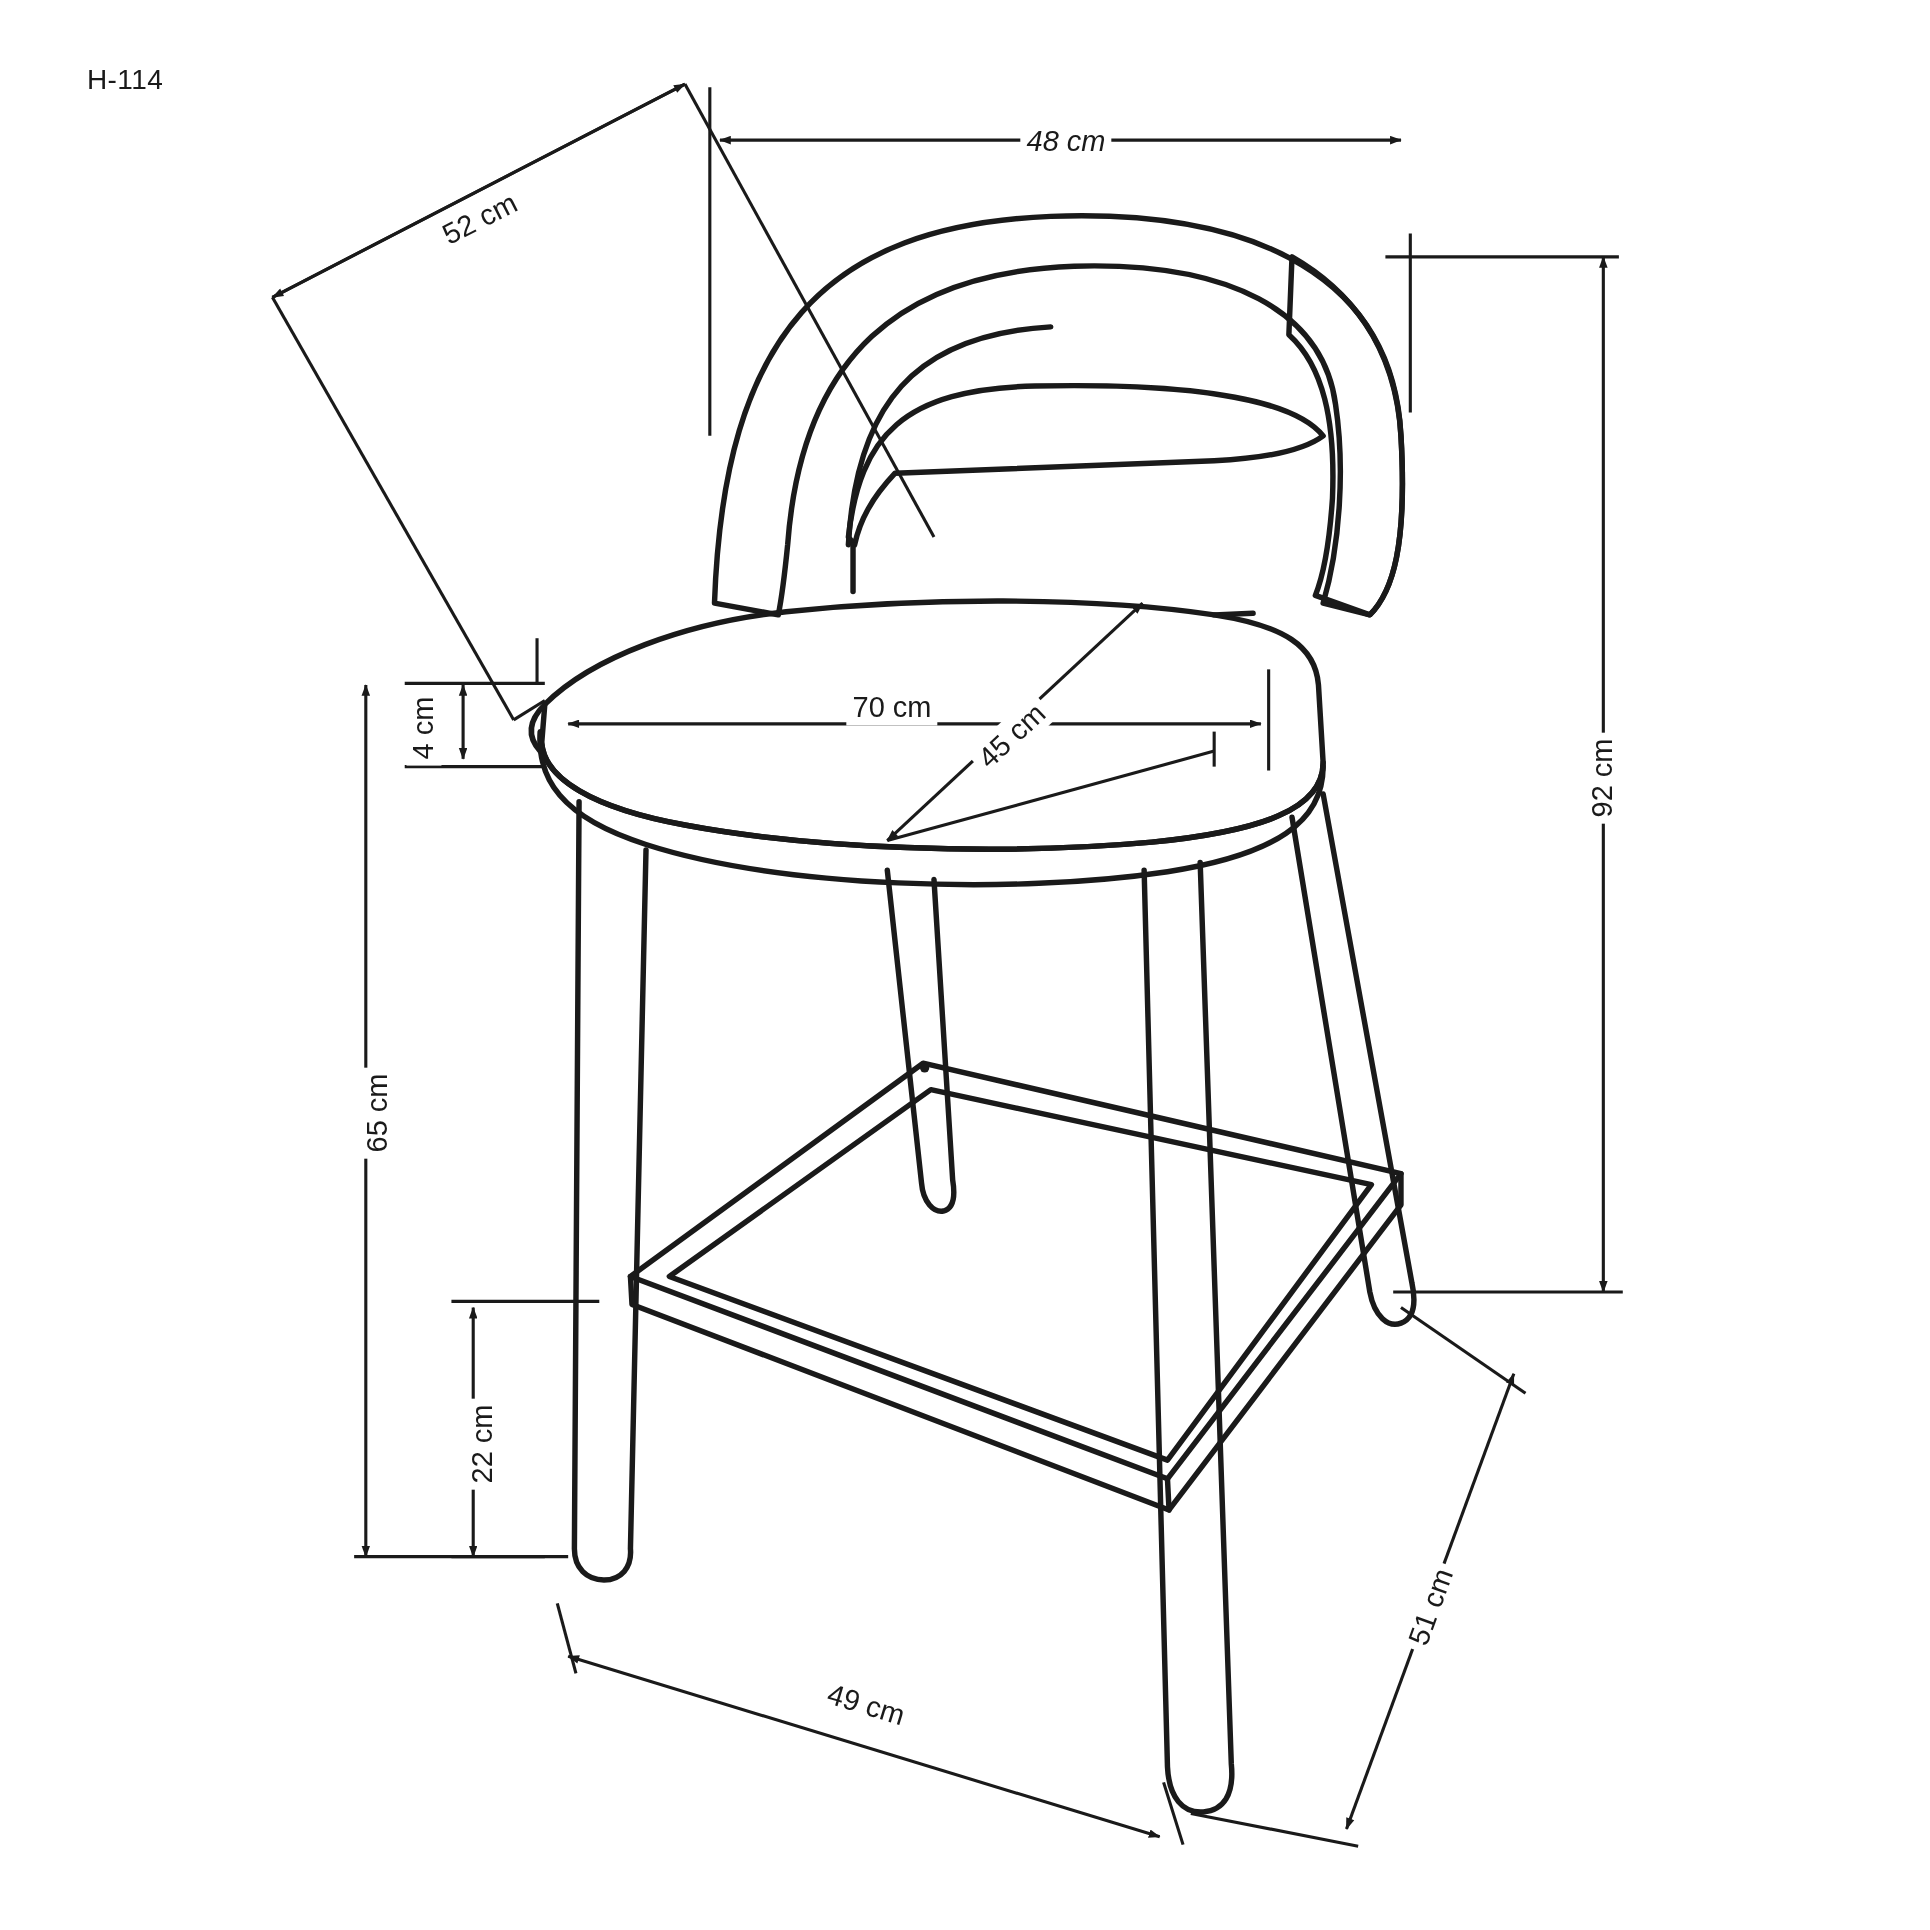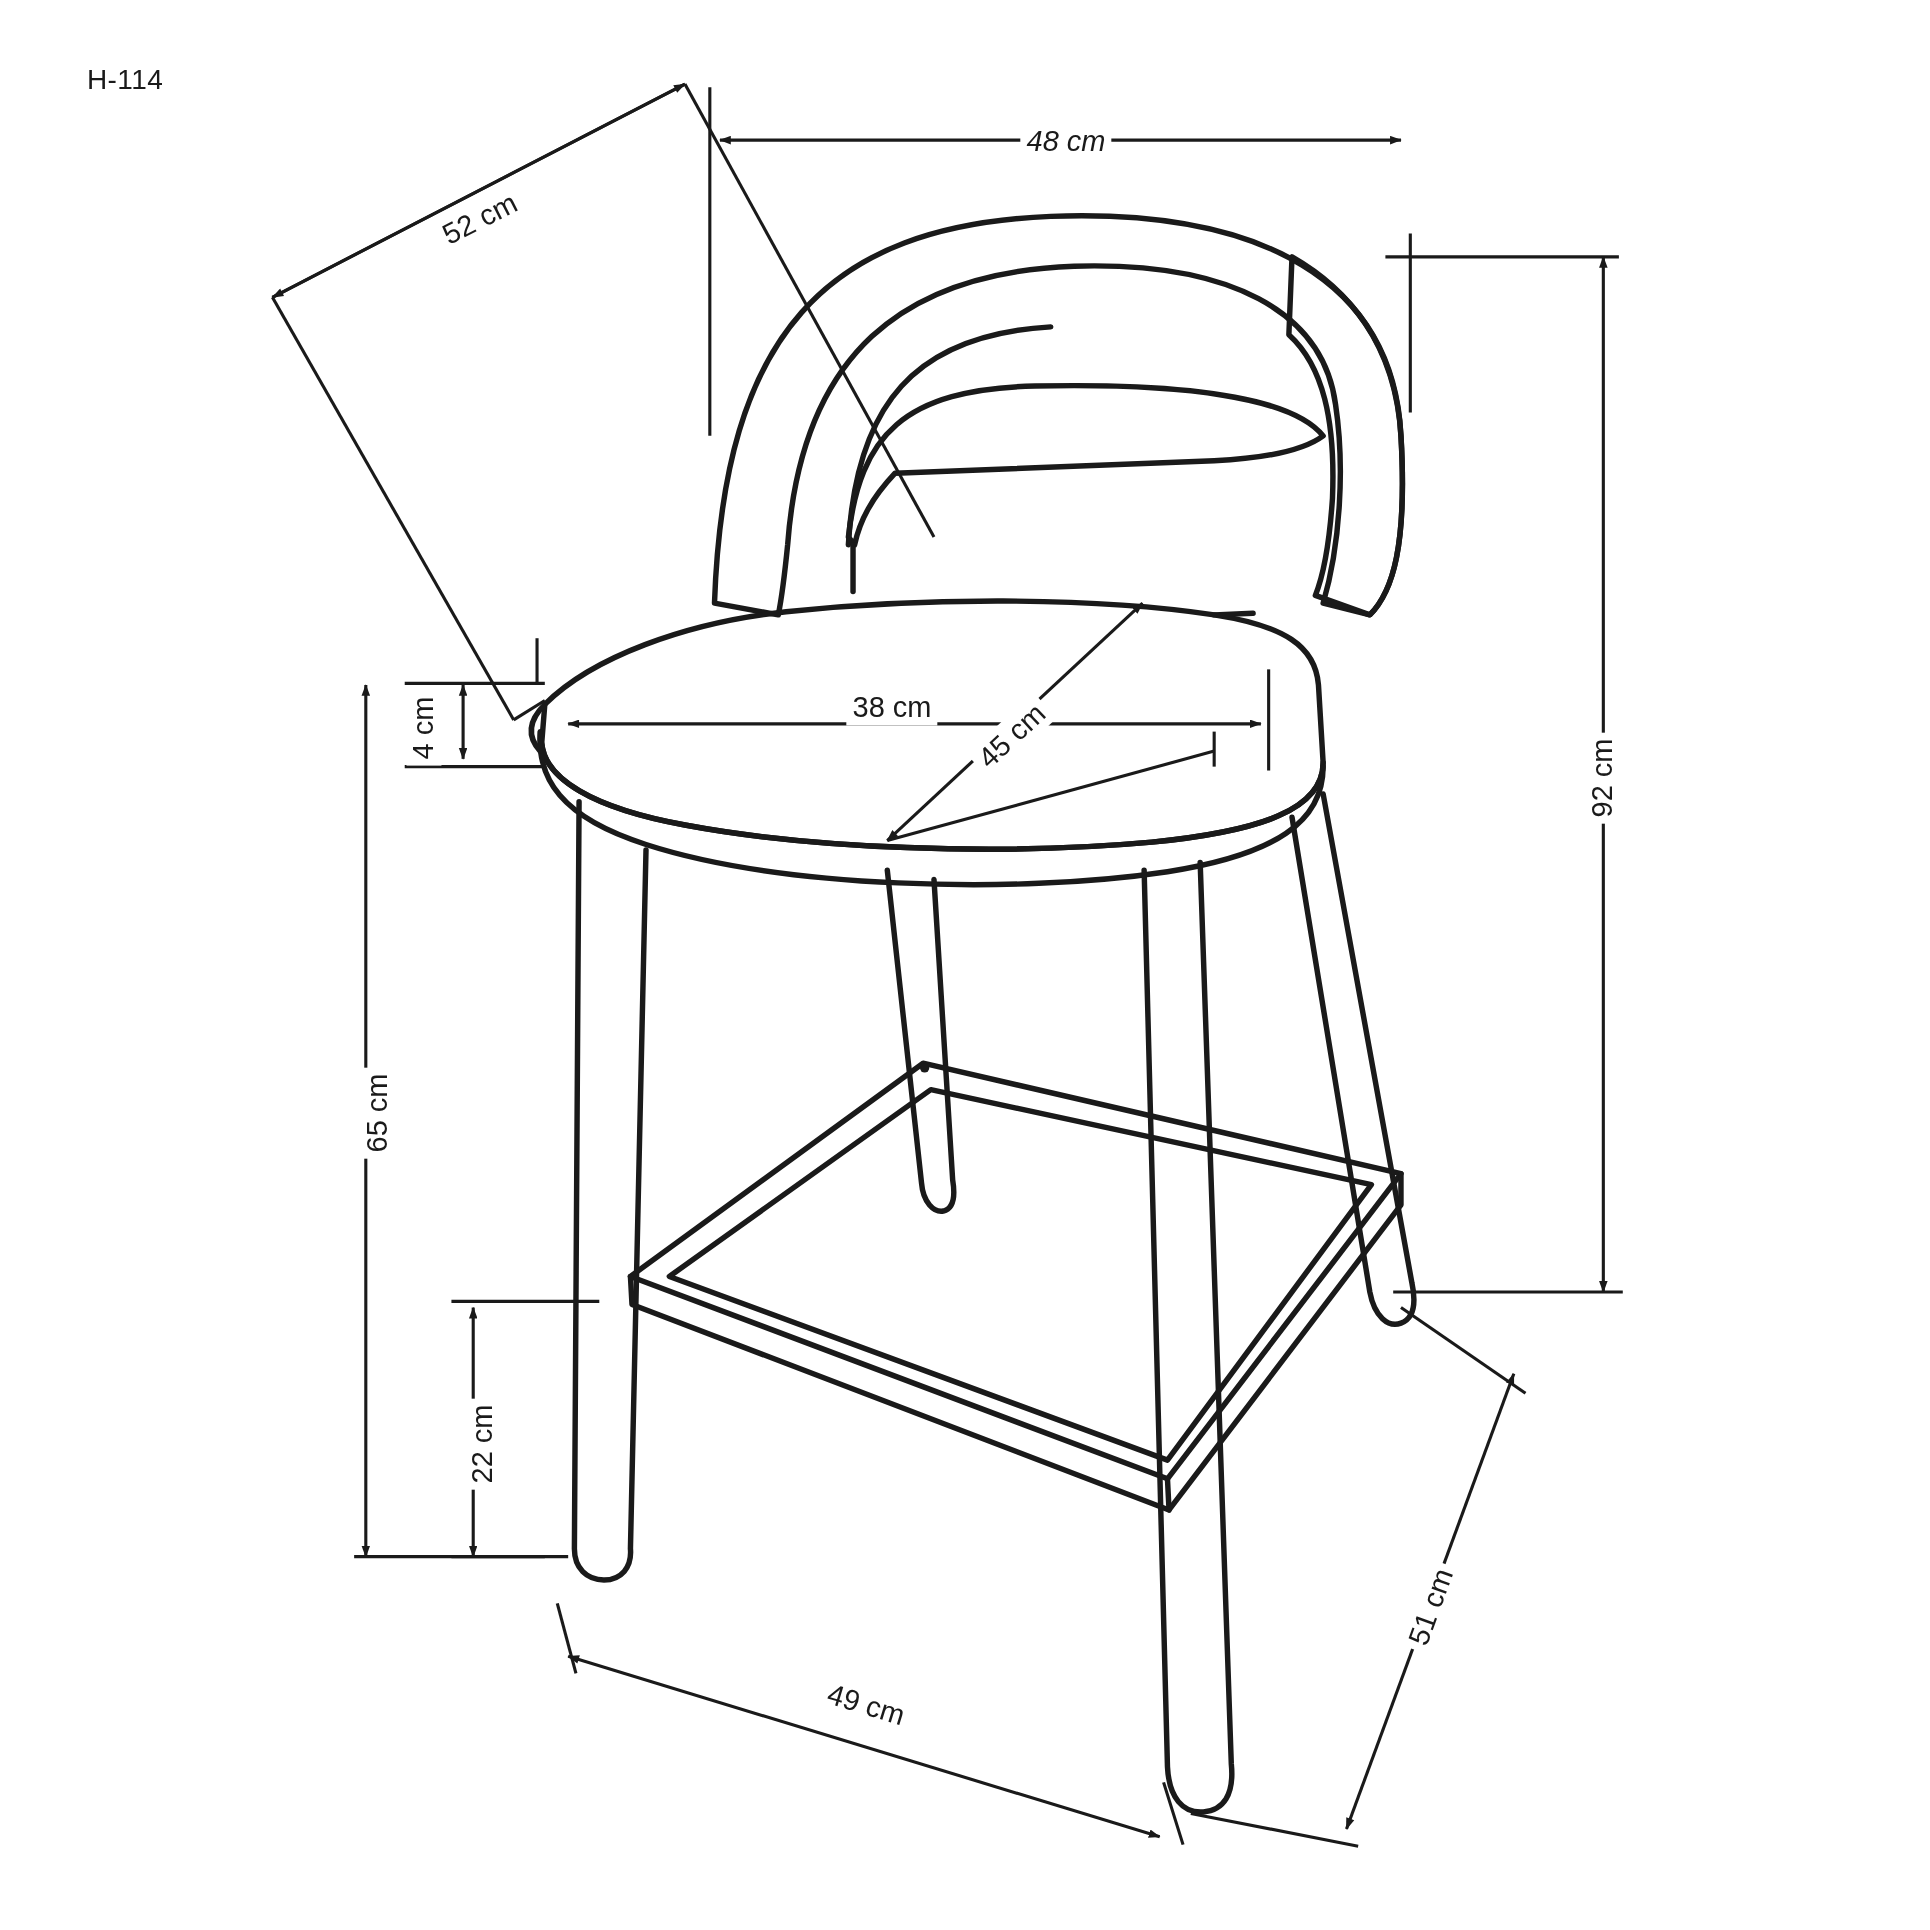--- a/index.html
+++ b/index.html
@@ -203,21 +203,21 @@
   <div class="model-code">H-114</div>
 
   <div class="dim-label rotfree" style="left:480px; top:219px; transform: translate(-50%,-50%) rotate(-27deg);">52 cm</div>
 
   <div class="dim-label plain" style="left:1066px; top:142px;font-style:italic;">48 cm</div>
 
   <div class="dim-label rot90" style="left:1603px; top:778px;">92 cm</div>
 
   <div class="dim-label rot90" style="left:424px; top:728px;">4 cm</div>
 
-  <div class="dim-label plain" style="left:892px; top:708px;">38 cm</div>
+  <div class="dim-label plain" style="left:892px; top:708px;">70 cm</div>
 
   <div class="dim-label rotfree" style="left:1012px; top:736px; transform: translate(-50%,-50%) rotate(-43deg);">45 cm</div>
 
   <div class="dim-label rot90" style="left:378px; top:1113px;">65 cm</div>
 
   <div class="dim-label rot90" style="left:483px; top:1444px;">22 cm</div>
 
   <div class="dim-label rotfree" style="left:866px; top:1705px; transform: translate(-50%,-50%) rotate(17deg);">49 cm</div>
 
   <div class="dim-label rotfree" style="left:1431px; top:1607px; transform: translate(-50%,-50%) rotate(-70deg);">51 cm</div>

